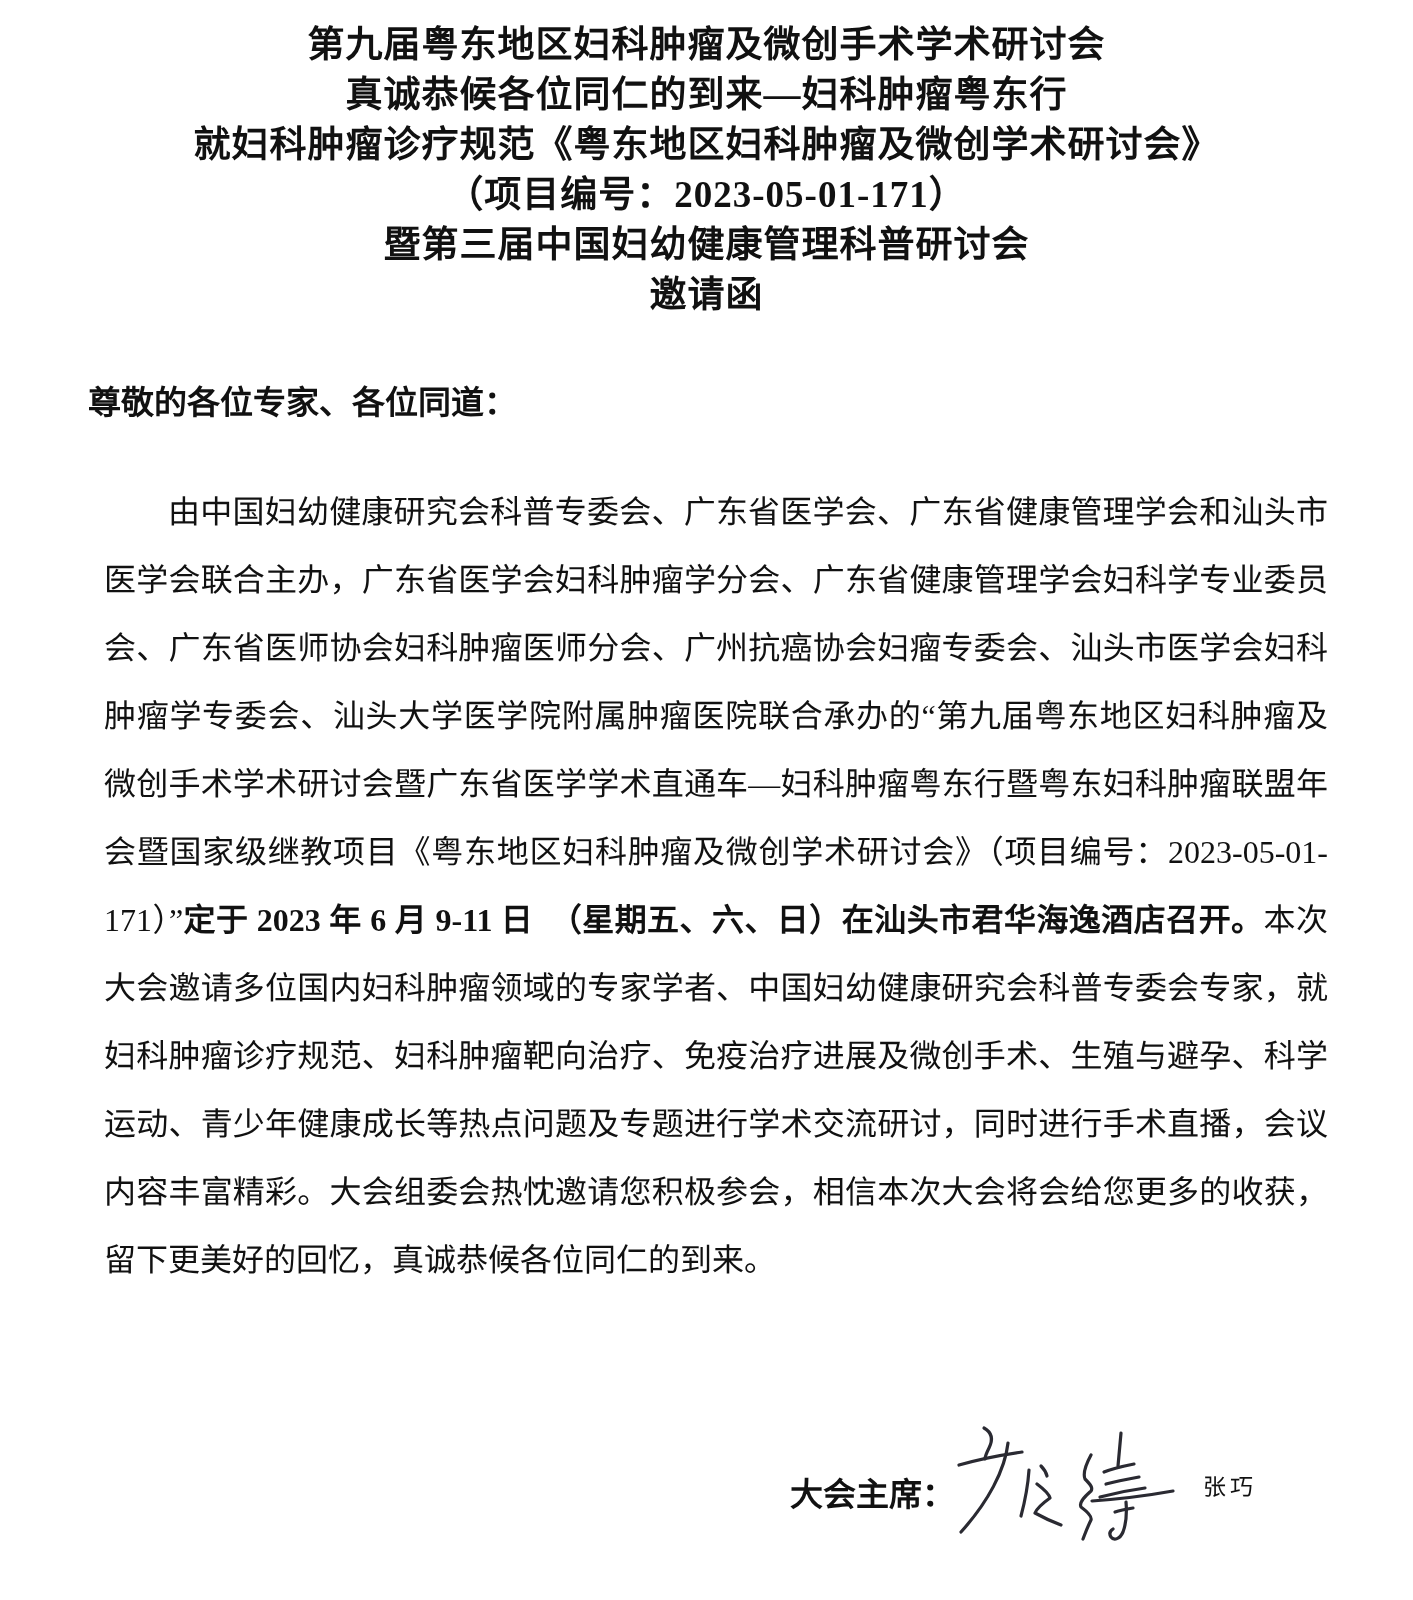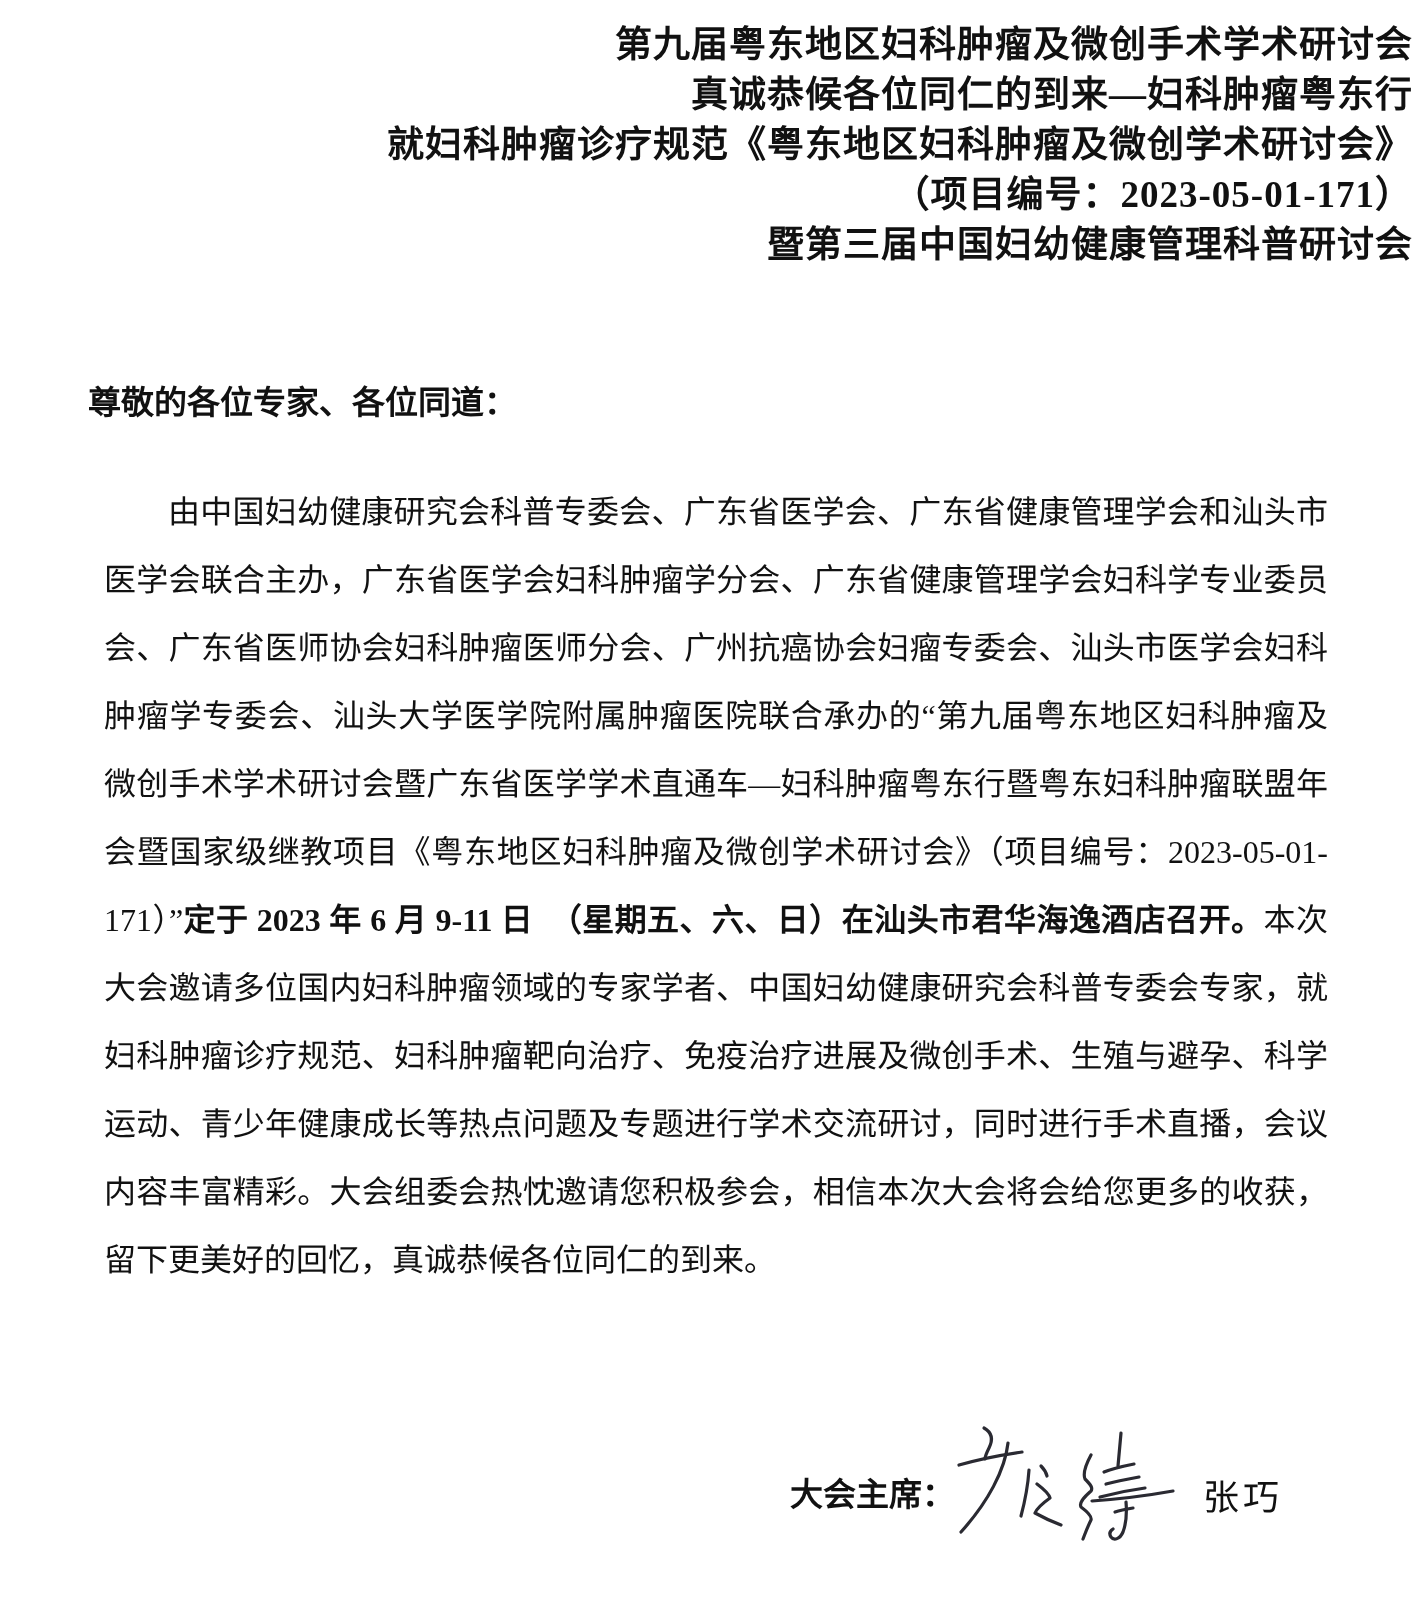--- a/index.html
+++ b/index.html
@@ -11,21 +11,21 @@
     background: #ffffff;
     color: #111111;
     font-family: "Liberation Serif", "DejaVu Serif", serif;
     overflow: hidden;
   }
   .title-block {
     position: absolute;
     top: 20px;
     left: 0;
     width: 100%;
-    text-align: right;
+    text-align: center;
     font-weight: bold;
     font-size: 37px;
     line-height: 50px;
     letter-spacing: 1px;
   }
   .title-line { white-space: nowrap; }
   .salutation {
     position: absolute;
     top: 382px;
     left: 88px;
@@ -55,36 +55,37 @@
   }
   .signature-svg {
     position: absolute;
     left: 925px;
     top: 1388px;
   }
   .sig-name {
     position: absolute;
     left: 1203px;
     top: 1468px;
-    font-size: 36px;
+    font-size: 23px;
     letter-spacing: 4px;
     white-space: nowrap;
   }
 </style>
 </head>
 <body>
 
 <div class="page">
 
   <header class="title-block">
     <div class="title-line">第九届粤东地区妇科肿瘤及微创手术学术研讨会</div>
     <div class="title-line">真诚恭候各位同仁的到来—妇科肿瘤粤东行</div>
     <div class="title-line">就妇科肿瘤诊疗规范《粤东地区妇科肿瘤及微创学术研讨会》</div>
     <div class="title-line">（项目编号：2023-05-01-171）</div>
     <div class="title-line">暨第三届中国妇幼健康管理科普研讨会</div>
+    <div class="title-line">邀请函</div>
   </header>
 
   <div class="salutation">尊敬的各位专家、各位同道：</div>
 
   <div class="body-paragraph"><span>由中国妇幼健康研究会科普专委会、广东省医学会、广东省健康管理学会和汕头市医学会联合主办，广东省医学会妇科肿瘤学分会、广东省健康管理学会妇科学专业委员会、广东省医师协会妇科肿瘤医师分会、广州抗癌协会妇瘤专委会、汕头市医学会妇科肿瘤学专委会、汕头大学医学院附属肿瘤医院联合承办的“第九届粤东地区妇科肿瘤及微创手术学术研讨会暨广东省医学学术直通车—妇科肿瘤粤东行暨粤东妇科肿瘤联盟年会暨国家级继教项目《粤东地区妇科肿瘤及微创学术研讨会》（项目编号：2023-05-01-171）”</span><span class="bold-seg">定于 2023 年 6 月 9-11 日　（星期五、六、日）在汕头市君华海逸酒店召开。</span><span>本次大会邀请多位国内妇科肿瘤领域的专家学者、中国妇幼健康研究会科普专委会专家，就妇科肿瘤诊疗规范、妇科肿瘤靶向治疗、免疫治疗进展及微创手术、生殖与避孕、科学运动、青少年健康成长等热点问题及专题进行学术交流研讨，同时进行手术直播，会议内容丰富精彩。大会组委会热忱邀请您积极参会，相信本次大会将会给您更多的收获，留下更美好的回忆，真诚恭候各位同仁的到来。</span></div>
 
   <span class="sig-label">大会主席：</span>
 
   <svg class="signature-svg" width="255" height="185" viewBox="0 0 255 185" aria-hidden="true">
     <g fill="none" stroke="#2a2a32" stroke-width="3.2" stroke-linecap="round" stroke-linejoin="round">

